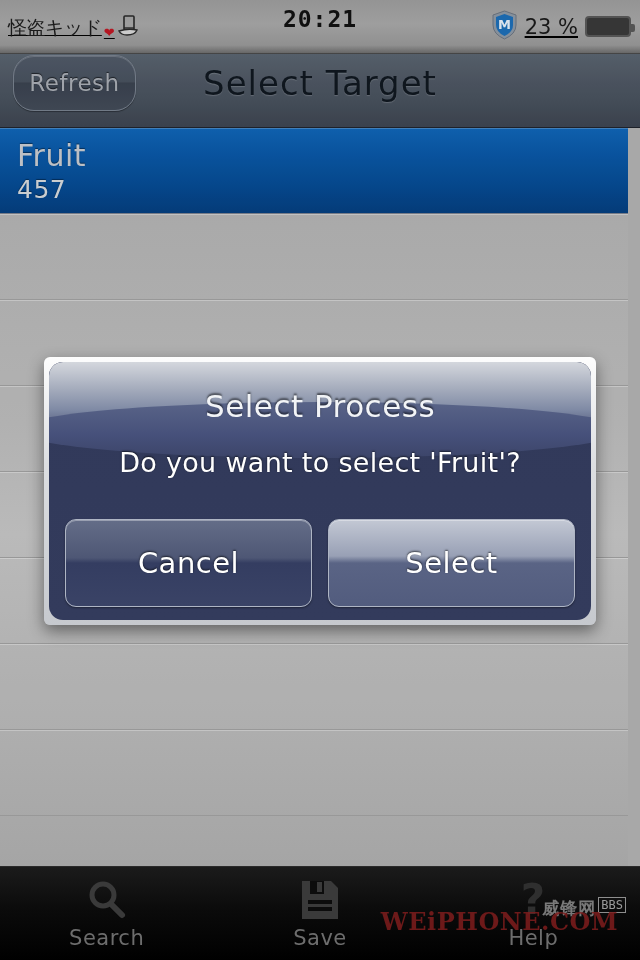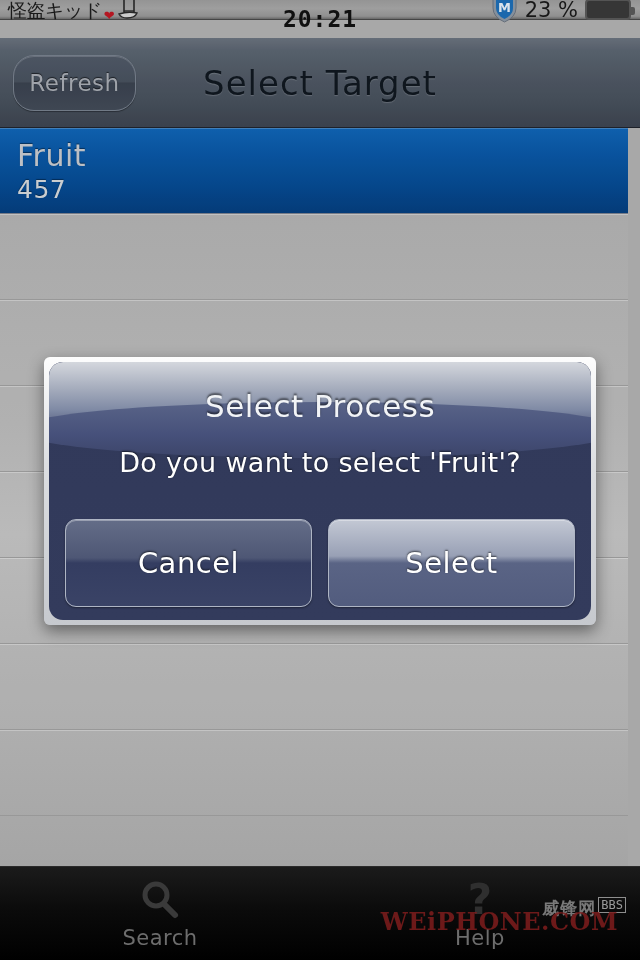--- a/index.html
+++ b/index.html
@@ -6,25 +6,26 @@
   html,body { width:640px; height:960px; }
   body {
     font-family:"DejaVu Sans", sans-serif;
     background:#b3b3b3;
     overflow:hidden;
     position:relative;
   }
 
   
   #status-bar{
-    position:absolute; left:0; top:0; width:640px; height:20px;
+    position:absolute; left:0; top:0; width:640px; height:54px;
     background:linear-gradient(to bottom,#9e9e9e 0%,#a8a8a8 45%,#9a9a9a 85%,#6e6e6e 100%);
     display:flex; align-items:center;
     border-bottom:1px solid #4a4a4a;
     z-index:40;
+    text-decoration:underline;
   }
   #sb-left{ display:flex; align-items:flex-end; gap:2px; padding-left:8px; height:38px; }
   #sb-carrier{
     font-family:"DejaVu Sans", sans-serif;
     font-size:19px; color:#1c1c1c; line-height:38px;
     letter-spacing:-0.5px;
   }
   .heart{ color:#c01824; font-size:13px; line-height:1; margin-bottom:7px; }
   .hat-ico{ margin-bottom:4px; }
 
@@ -322,20 +323,32 @@
   <div class="tab-item">
     <span class="tab-ico">
       <svg width="44" height="44" viewBox="0 0 44 44">
         <circle cx="18" cy="17" r="11" fill="none" stroke="#3a3a3a" stroke-width="5"></circle>
         <line x1="26" y1="26" x2="37" y2="37" stroke="#3a3a3a" stroke-width="6" stroke-linecap="round"></line>
       </svg>
     </span>
     <span class="tab-label">Search</span>
   </div>
 
+  <div class="tab-item">
+    <span class="tab-ico">
+      <svg width="42" height="44" viewBox="0 0 42 44">
+        <path d="M3 3 H32 L39 10 V41 H3 Z" fill="#3a3a3a"></path>
+        <rect x="11" y="3" width="14" height="13" fill="#0c0c0c"></rect>
+        <rect x="18" y="4" width="5" height="10" fill="#3a3a3a"></rect>
+        <rect x="9" y="22" width="24" height="4" fill="#0c0c0c"></rect>
+        <rect x="9" y="29" width="24" height="4" fill="#0c0c0c"></rect>
+      </svg>
+    </span>
+    <span class="tab-label">Save</span>
+  </div>
 
   <div class="tab-item">
     <span class="tab-ico">
       <svg width="40" height="44" viewBox="0 0 40 44">
         <text x="20" y="36" font-family="DejaVu Sans, sans-serif" font-size="42" font-weight="bold" fill="#2f2f2f" text-anchor="middle">?</text>
       </svg>
     </span>
     <span class="tab-label">Help</span>
   </div>
 </div>

